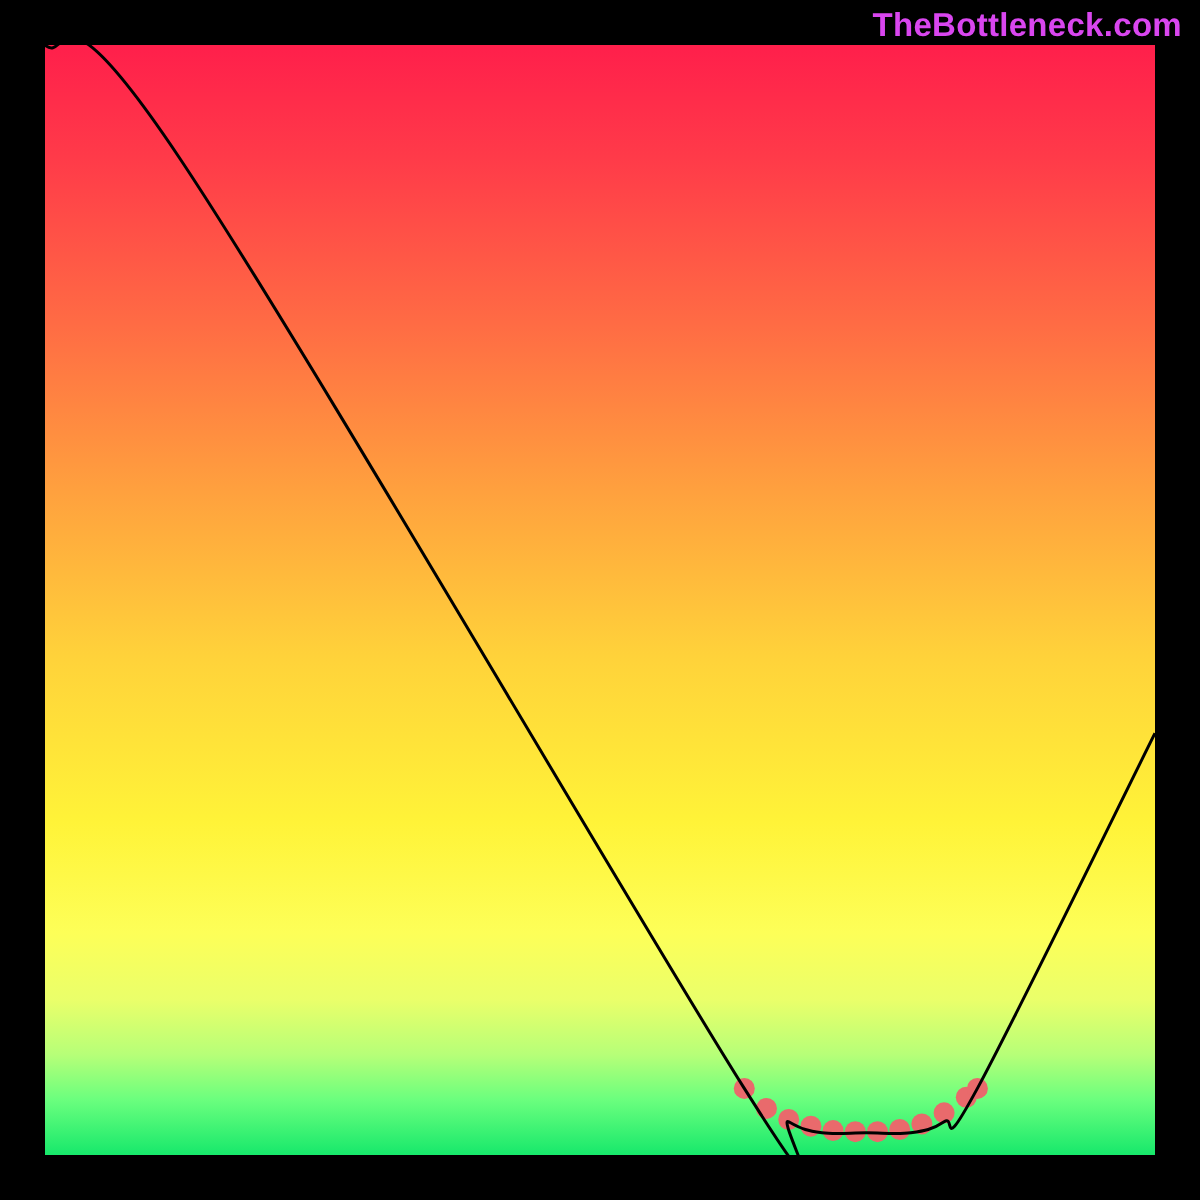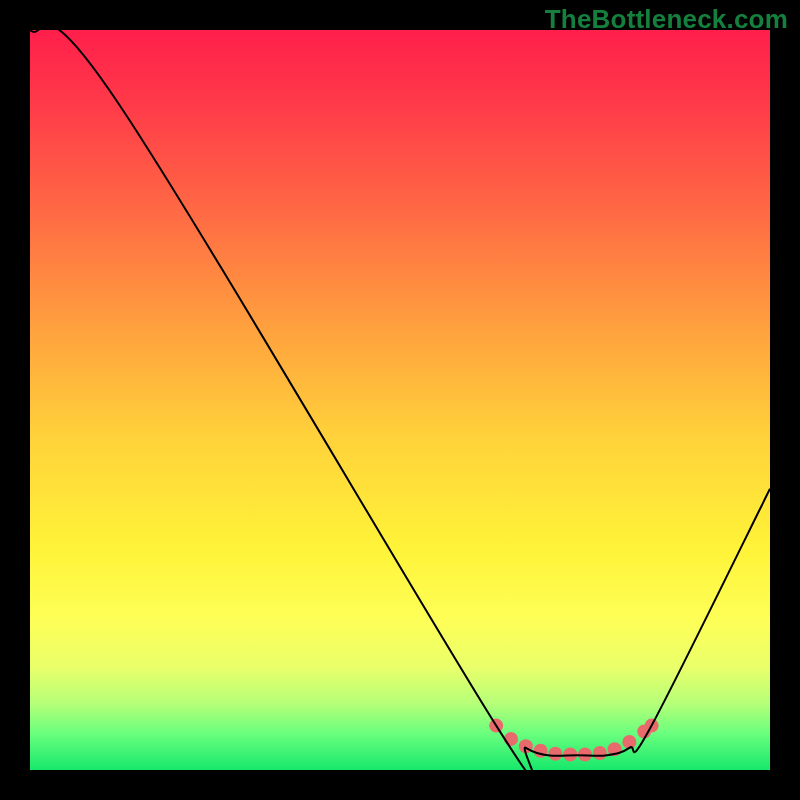--- a/index.html
+++ b/index.html
@@ -14,22 +14,22 @@
   .frame {
     position: relative;
     width: 800px;
     height: 800px;
     background: #000;
   }
   .watermark {
     position: absolute;
     top: 4px;
     right: 12px;
-    color: #15803d;
-    font-size: 26px;
+    color: #d946ef;
+    font-size: 22px;
     font-weight: 600;
     letter-spacing: 0.2px;
     z-index: 4;
   }
   svg.plot {
     position: absolute;
     left: 30px;
     top: 30px;
     width: 740px;
     height: 740px;

